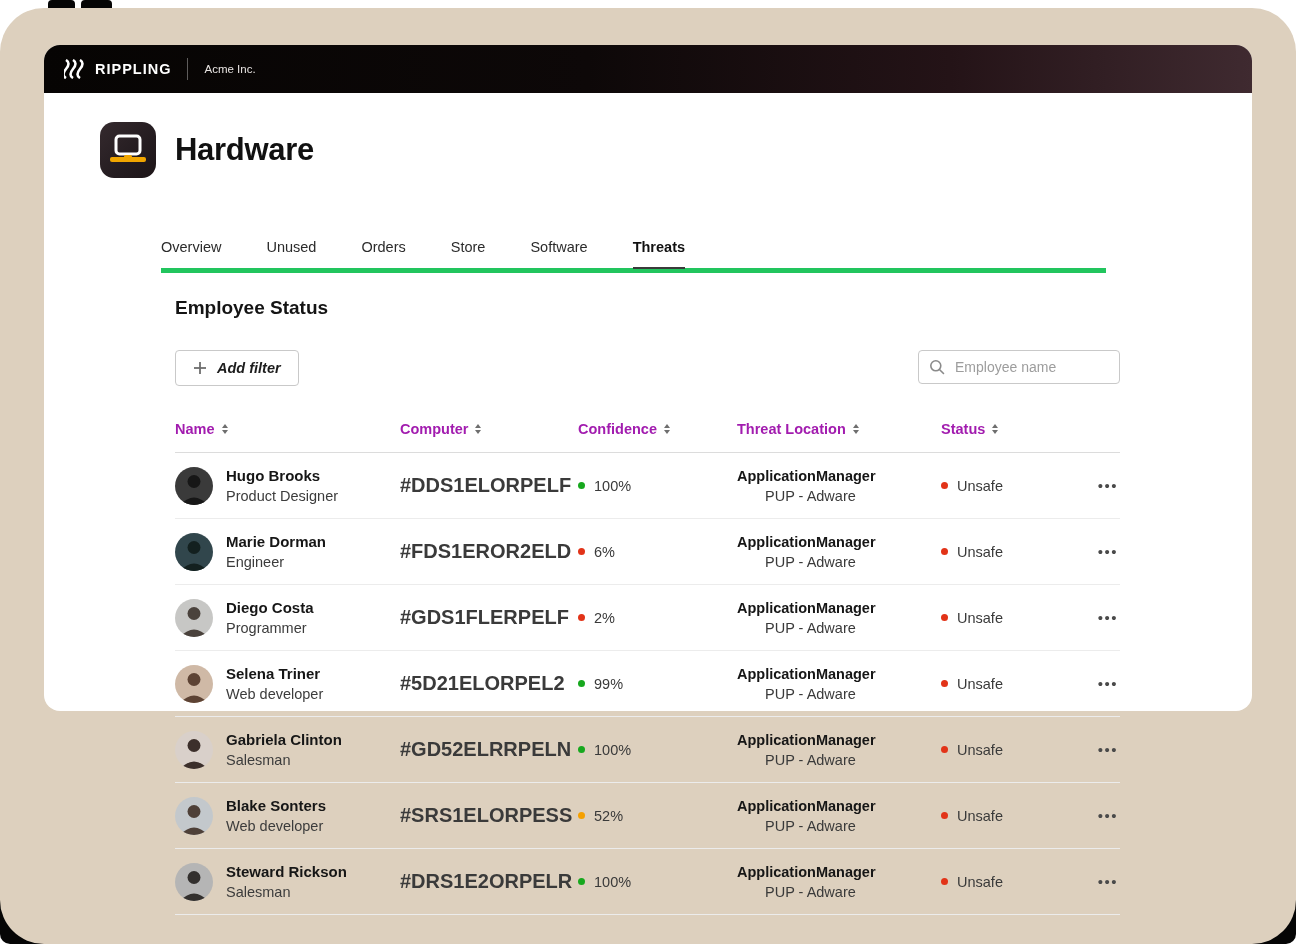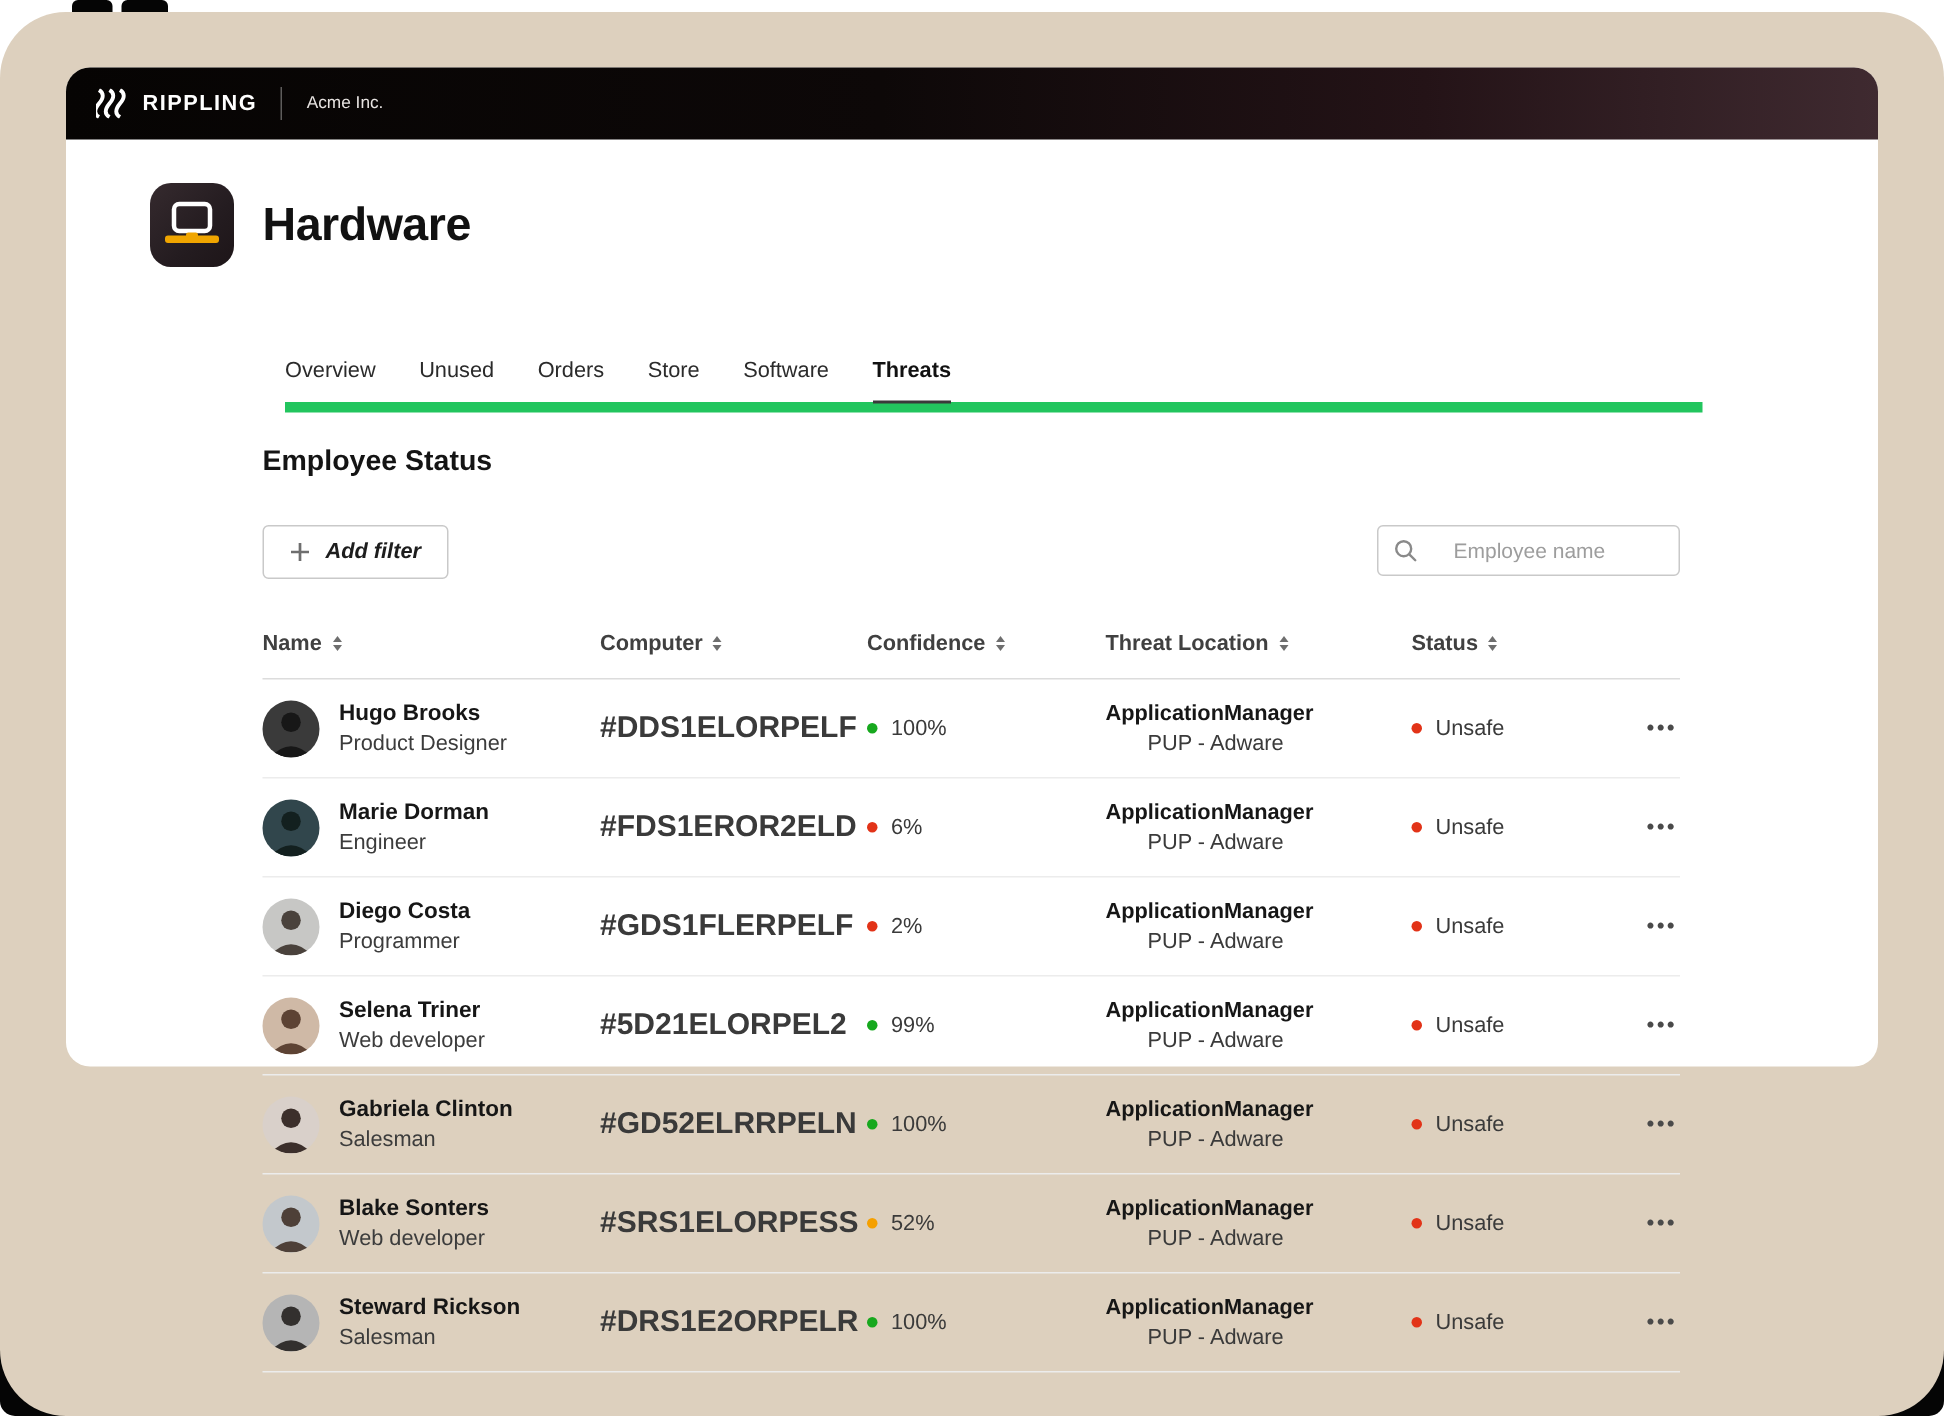--- a/index.html
+++ b/index.html
@@ -36,42 +36,42 @@
     border:1px solid rgba(255,255,255,0.25);box-sizing:border-box;position:relative;overflow:hidden;}
   .chevron{margin-left:10px;display:flex;align-items:center;}
 
   
   .page-header{position:absolute;left:56px;top:77px;display:flex;align-items:center;}
   .app-icon{width:56px;height:56px;border-radius:14px;background:linear-gradient(135deg,#352a2e,#241c20 60%,#1d1518);
     display:flex;align-items:center;justify-content:center;}
   .page-title{margin-left:19px;font-size:31px;font-weight:bold;color:#111;letter-spacing:-0.3px;}
 
   
-  .tabs{position:absolute;left:146px;top:188px;width:945px;display:flex;border-bottom:7px solid #22c55e;}
+  .tabs{position:absolute;left:117px;top:188px;width:945px;display:flex;border-bottom:5px solid #22c55e;gap:16px;}
   .tab{font-size:14.5px;color:#2b2b2b;padding:6px 0 13px 0;margin-right:29px;cursor:pointer;position:relative;}
   .tab.active{font-weight:bold;color:#111;}
   .tab.active::after{content:"";position:absolute;left:0;right:0;bottom:-1px;height:2px;background:#3a3a3a;}
 
   
   .section-title{position:absolute;left:131px;top:252px;font-size:19px;font-weight:bold;color:#141414;}
   .filter-row{position:absolute;left:131px;top:260px;width:945px;height:80px;}
   .add-filter-btn{position:absolute;left:0;top:45px;height:34px;display:flex;align-items:center;
     border:1px solid #c9c9c9;border-radius:4px;padding:0 17px;background:#fff;cursor:pointer;}
   .add-filter-btn .plus{color:#6e6e6e;margin-right:10px;display:flex;align-items:center;}
   .add-filter-btn .lbl{font-size:14.5px;font-weight:bold;color:#1d1d1d;font-style:italic;}
   .employee-search{position:absolute;right:0;top:45px;width:202px;height:34px;border:1px solid #c9c9c9;border-radius:4px;
-    display:flex;align-items:center;padding:14px 10px;box-sizing:border-box;background:#fff;gap:14px;}
+    display:flex;align-items:center;padding:14px 10px;box-sizing:border-box;background:#fff;}
   .employee-search input{border:none;outline:none;font-size:14px;color:#333;font-family:inherit;width:100%;margin-left:8px;}
   .employee-search input::placeholder{color:#9d9d9d;}
 
   
   .table{position:absolute;left:131px;top:360px;width:945px;}
   .thead{display:grid;grid-template-columns:225px 178px 159px 204px 1fr 36px;align-items:center;
     height:47px;border-bottom:1px solid #dcdcdc;}
-  .th{display:flex;align-items:center;font-size:14.5px;font-weight:bold;color:#404040;cursor:pointer;}
+  .th{display:flex;align-items:center;font-size:14.5px;font-weight:bold;color:#a21caf;cursor:pointer;}
   .sort{display:flex;flex-direction:column;margin-left:7px;gap:2px;}
   .sort .up{width:0;height:0;border-left:3.5px solid transparent;border-right:3.5px solid transparent;border-bottom:4.5px solid #6e6e6e;}
   .sort .dn{width:0;height:0;border-left:3.5px solid transparent;border-right:3.5px solid transparent;border-top:4.5px solid #6e6e6e;}
   .trow{display:grid;grid-template-columns:225px 178px 159px 204px 1fr 36px;align-items:center;
     height:65px;border-bottom:1px solid #ececec;}
   .cell-name{display:flex;align-items:center;}
   .avatar{width:38px;height:38px;border-radius:50%;flex:0 0 38px;position:relative;overflow:hidden;}
   .avatar svg{position:absolute;left:0;top:0;}
   .name-stack{margin-left:13px;}
   .emp-name{font-size:15px;font-weight:bold;color:#161616;line-height:20px;}

